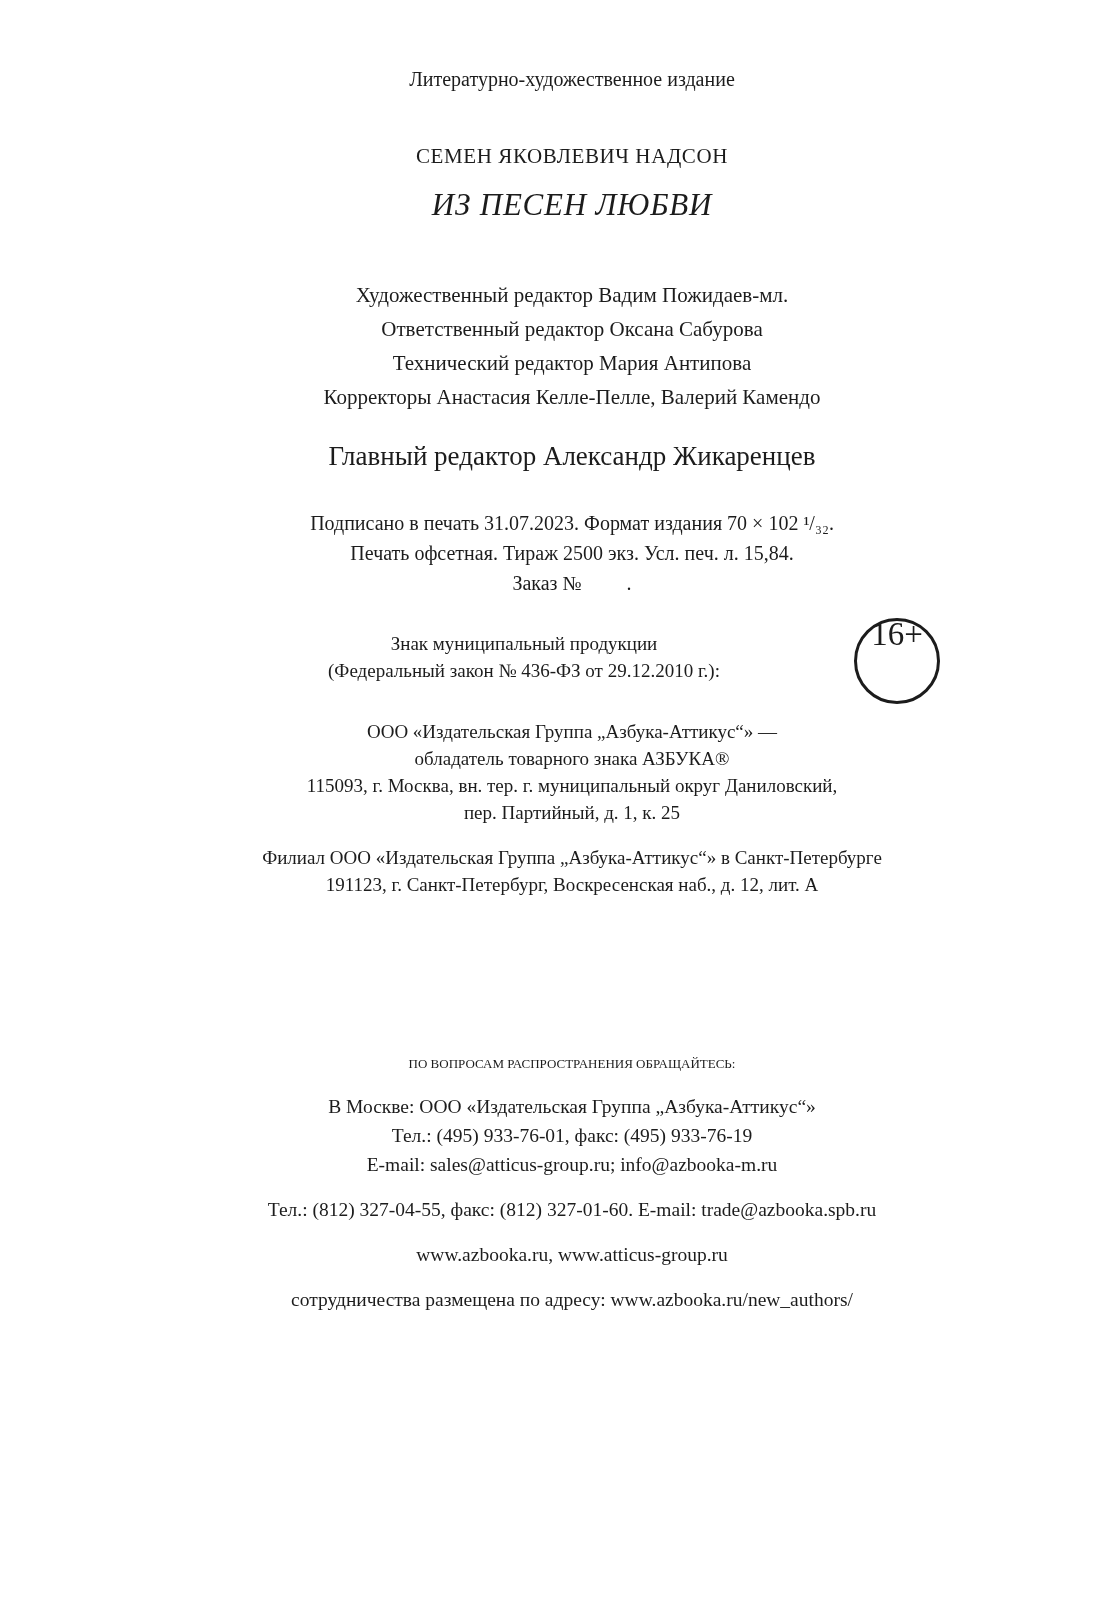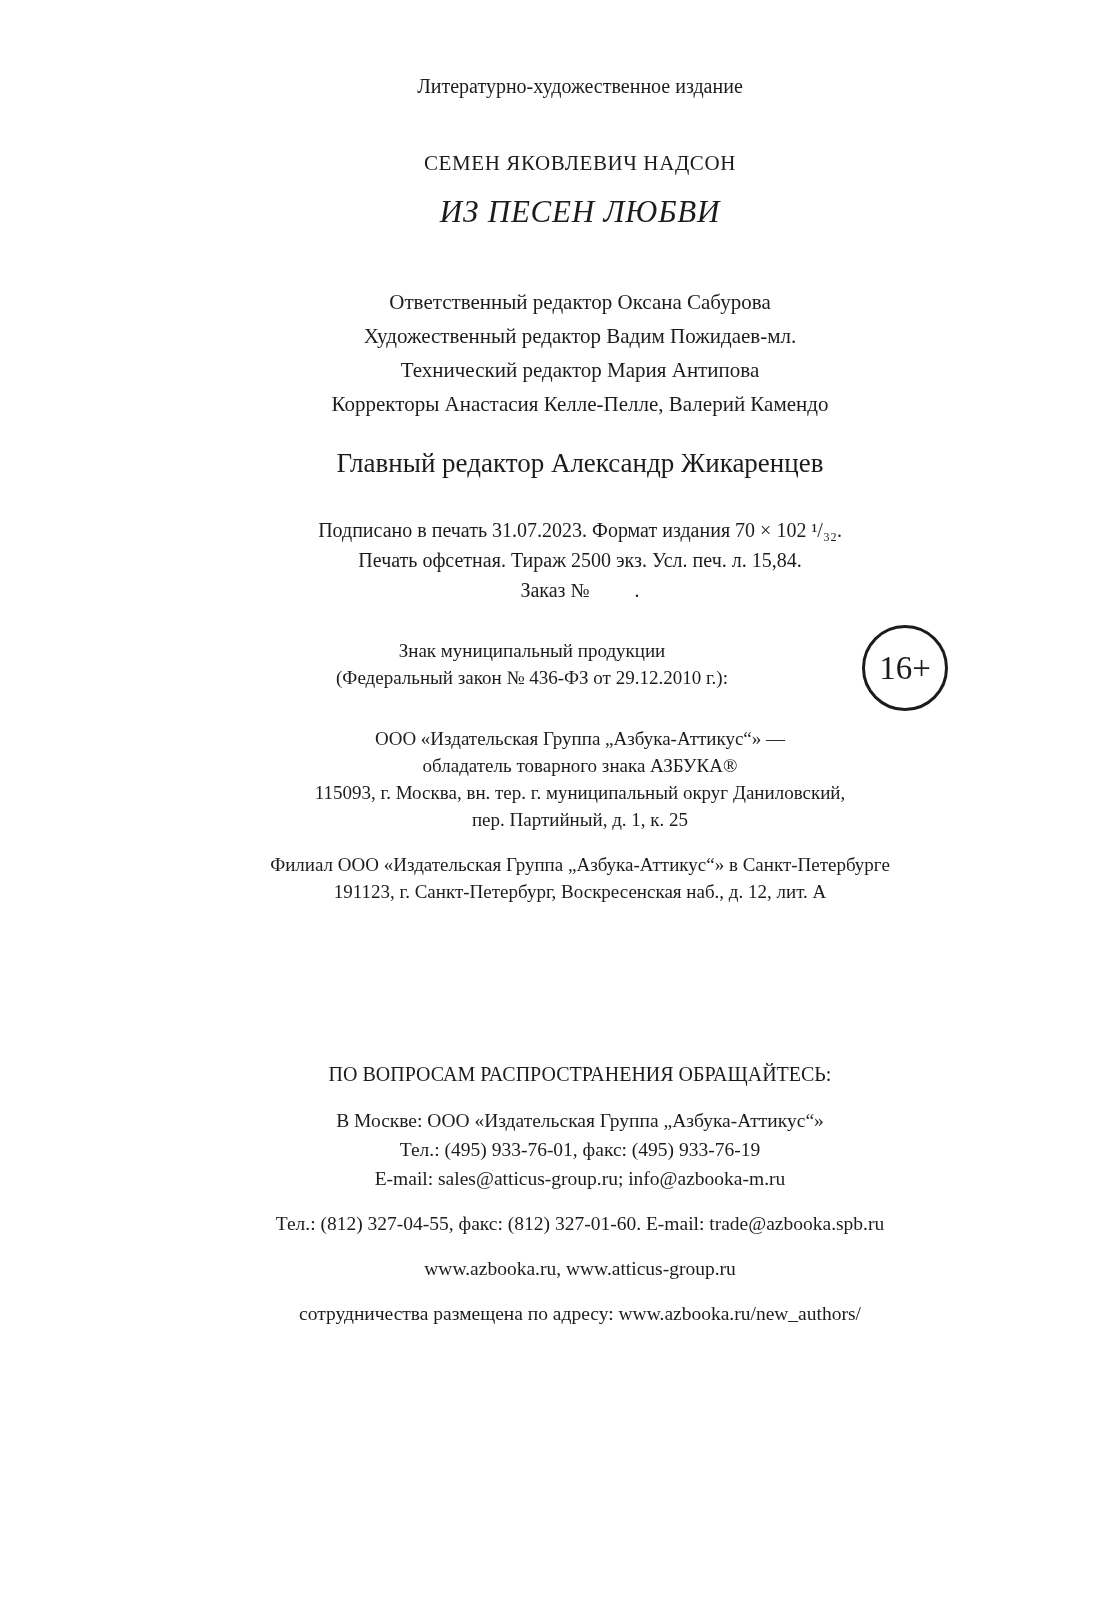--- a/index.html
+++ b/index.html
@@ -7,44 +7,44 @@
     padding: 0;
     background: #ffffff;
     width: 1100px;
     height: 1603px;
     font-family: "Liberation Serif", "DejaVu Serif", serif;
     color: #1c1c1c;
     -webkit-font-smoothing: antialiased;
   }
   .page {
     width: 780px;
-    margin: 11px auto;
+    margin: 4px auto;
     position: relative;
-    left: 30px;
+    left: 22px;
     padding-top: 64px;
     text-align: center;
   }
   .edition { font-size: 20px; }
   .author  { margin-top: 53px; font-size: 21px; letter-spacing: 0.6px; }
   .title   { margin-top: 18px; font-size: 31px; letter-spacing: 0.8px; font-style: italic; }
   .staff   { margin-top: 55px; font-size: 21px; line-height: 34px; }
   .chief   { margin-top: 27px; font-size: 27px; }
   .printinfo { margin-top: 36px; font-size: 20px; line-height: 30px; }
   .agemark { margin-top: 24px; font-size: 19px; line-height: 27px; position: relative; min-height: 84px; }
   .agemark-text { transform: translateX(-48px); padding-top: 8px; }
   .age-circle {
     position: absolute; right: 22px; top: -4px;
     width: 80px; height: 80px;
     border: 3px solid #1c1c1c; border-radius: 50%;
-    display: flex; align-items: center; justify-content: center;
+    display: flex; align-items: flex-start; justify-content: center;
     font-size: 33px;
   }
   .publisher { margin-top: 12px; font-size: 19px; line-height: 27px; }
   .branch    { margin-top: 18px; font-size: 19px; line-height: 27px; }
-  .dist-heading { margin-top: 158px; font-size: 20px; }
+  .dist-heading { margin-top: 158px; font-size: 13px; }
   .contact-block { margin-top: 20px; font-size: 19.5px; line-height: 29px; }
   .contact-block.tight { margin-top: 16px; }
   .barcode-wrap { margin-top: 26px; }
   .barcode {
     width: 510px; height: 46px; margin: 0 auto;
     background: repeating-linear-gradient(90deg,
       #000 0px,  #000 3px,  #fff 3px,  #fff 5px,
       #000 5px,  #000 6px,  #fff 6px,  #fff 10px,
       #000 10px, #000 15px, #fff 15px, #fff 17px,
       #000 17px, #000 19px, #fff 19px, #fff 23px,
@@ -65,22 +65,22 @@
 <body>
 
 <div class="page">
 
   <div class="edition">Литературно-художественное издание</div>
 
   <div class="author">СЕМЕН ЯКОВЛЕВИЧ НАДСОН</div>
   <div class="title">ИЗ ПЕСЕН ЛЮБВИ</div>
 
   <div class="staff">
+    <div>Художественный редактор Вадим Пожидаев-мл.</div>
     <div>Ответственный редактор Оксана Сабурова</div>
-    <div>Художественный редактор Вадим Пожидаев-мл.</div>
     <div>Технический редактор Мария Антипова</div>
     <div>Корректоры Анастасия Келле-Пелле, Валерий Камендо</div>
   </div>
 
   <div class="chief">Главный редактор Александр Жикаренцев</div>
 
   <div class="printinfo">
     <div>Подписано в печать 31.07.2023. Формат издания 70 × 102 ¹/₃₂.</div>
     <div>Печать офсетная. Тираж 2500 экз. Усл. печ. л. 15,84.</div>
     <div>Заказ №&nbsp;&nbsp;&nbsp;&nbsp;&nbsp;&nbsp;&nbsp;&nbsp;&nbsp;.</div>

